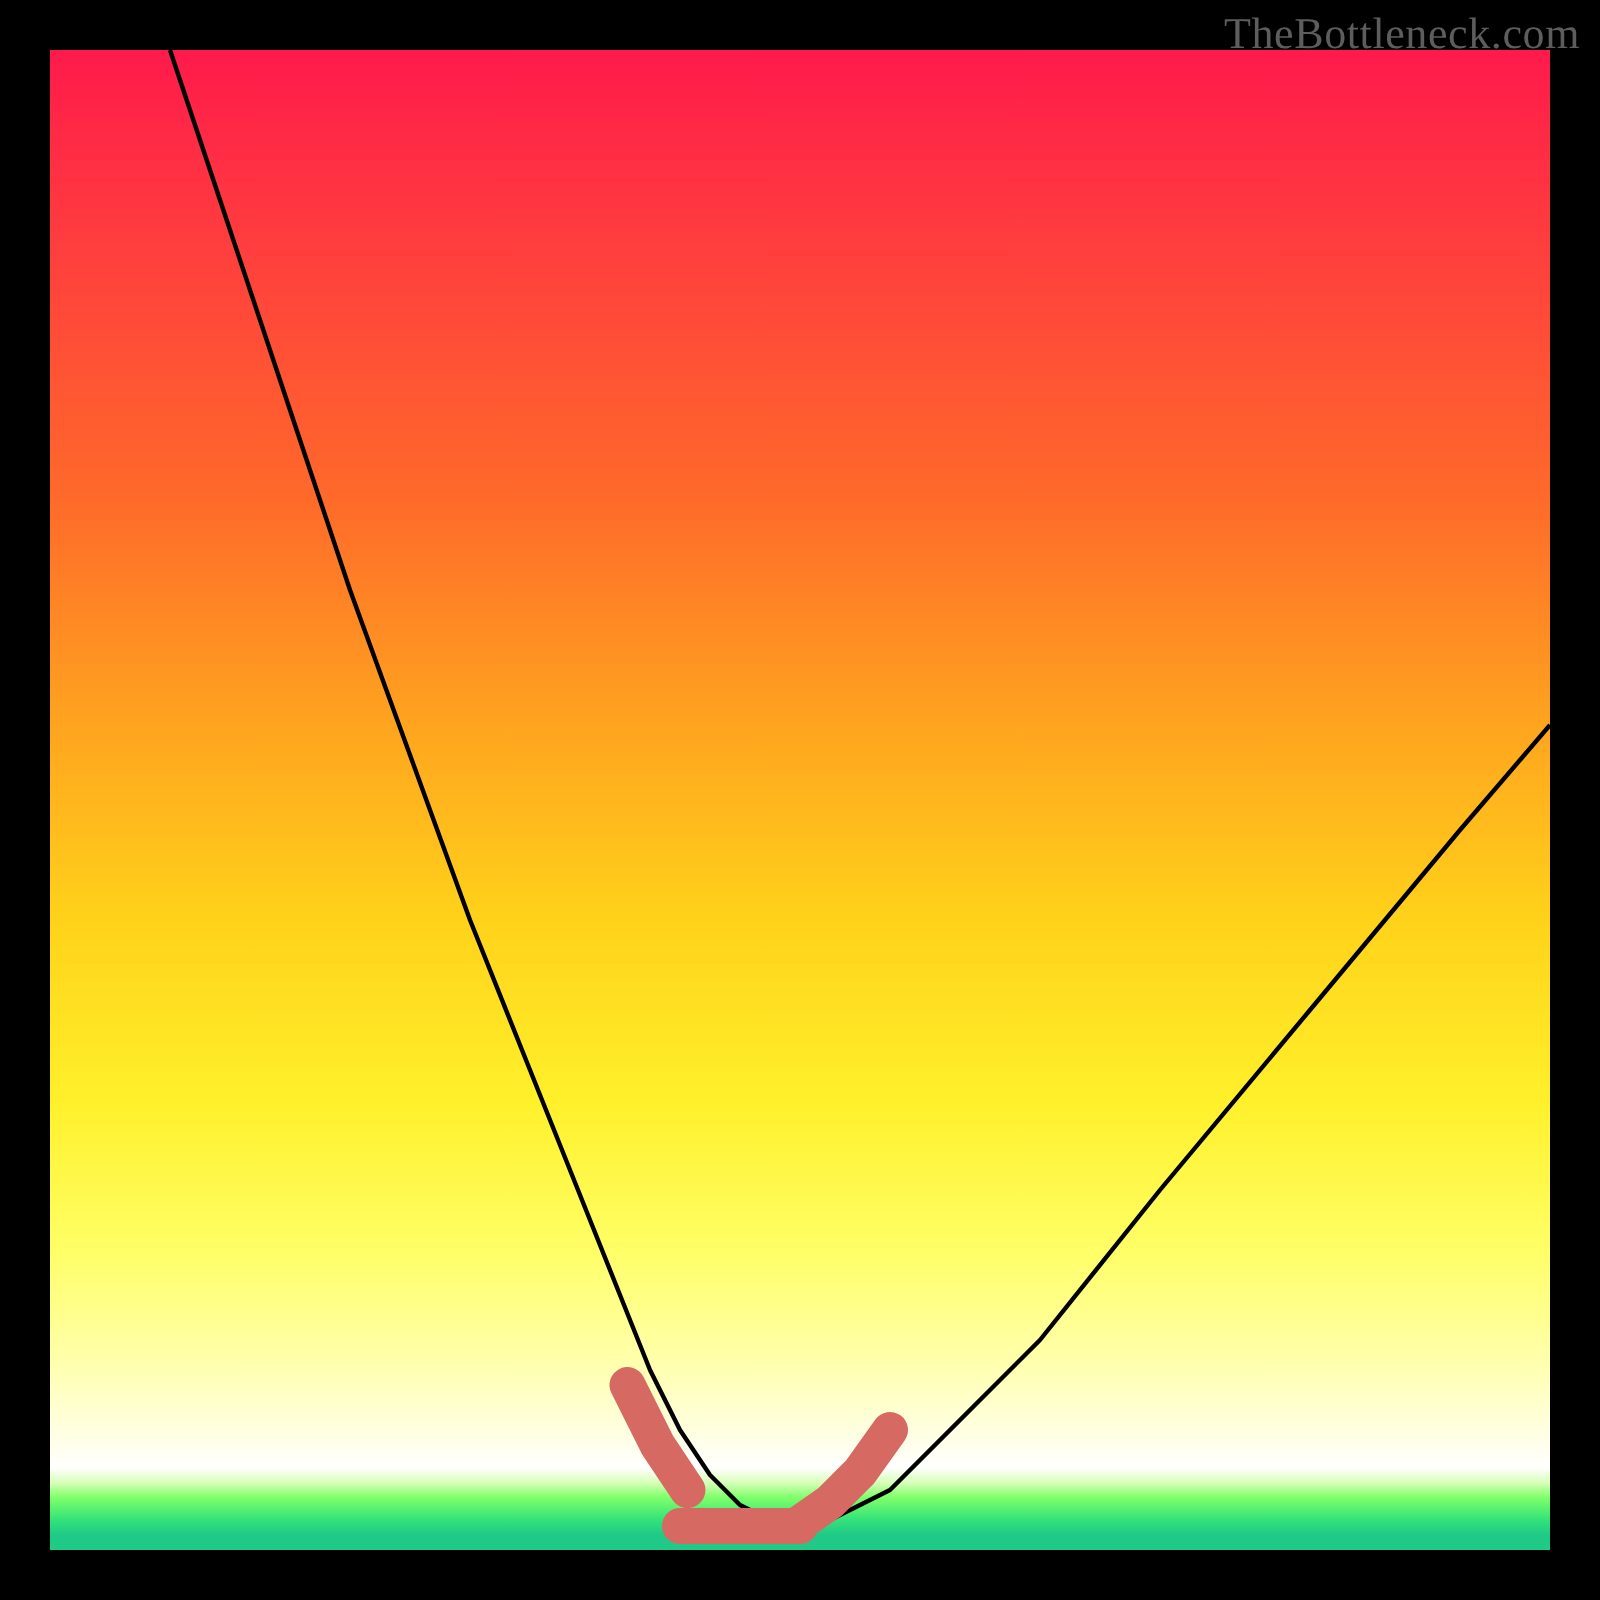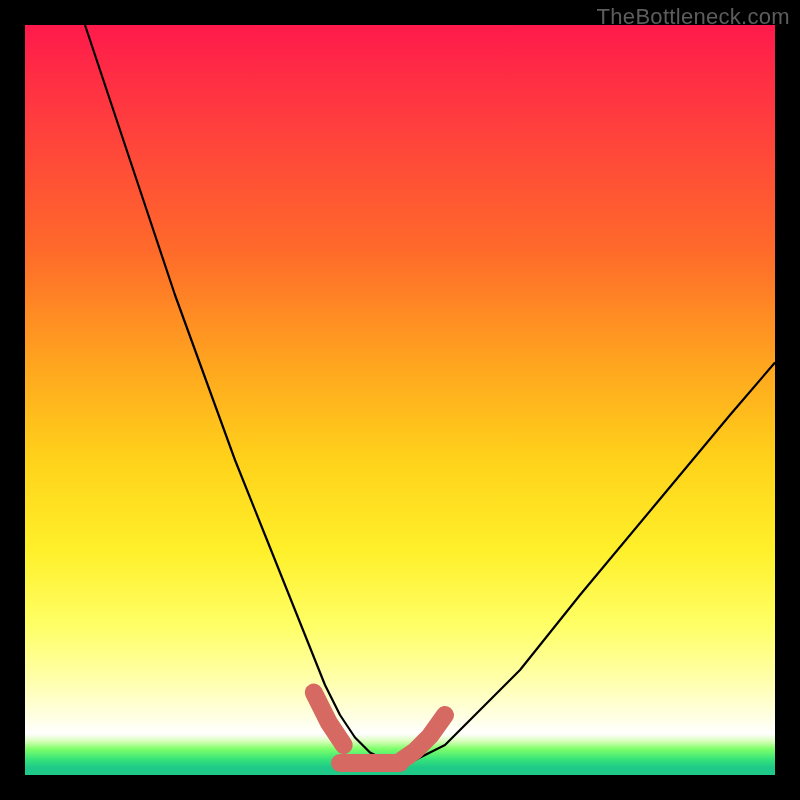--- a/index.html
+++ b/index.html
@@ -47,20 +47,21 @@
   }
   .watermark {
     position: absolute;
     top: 4px;
     right: 10px;
     color: #5d5d5d;
     font-size: 22px;
     letter-spacing: 0.3px;
     font-weight: 500;
     user-select: none;
+    font-family: Liberation Serif, serif;
   }
   svg.curve {
     position: absolute;
     left: 0;
     top: 0;
     width: 750px;
     height: 750px;
     overflow: visible;
   }
 </style>

